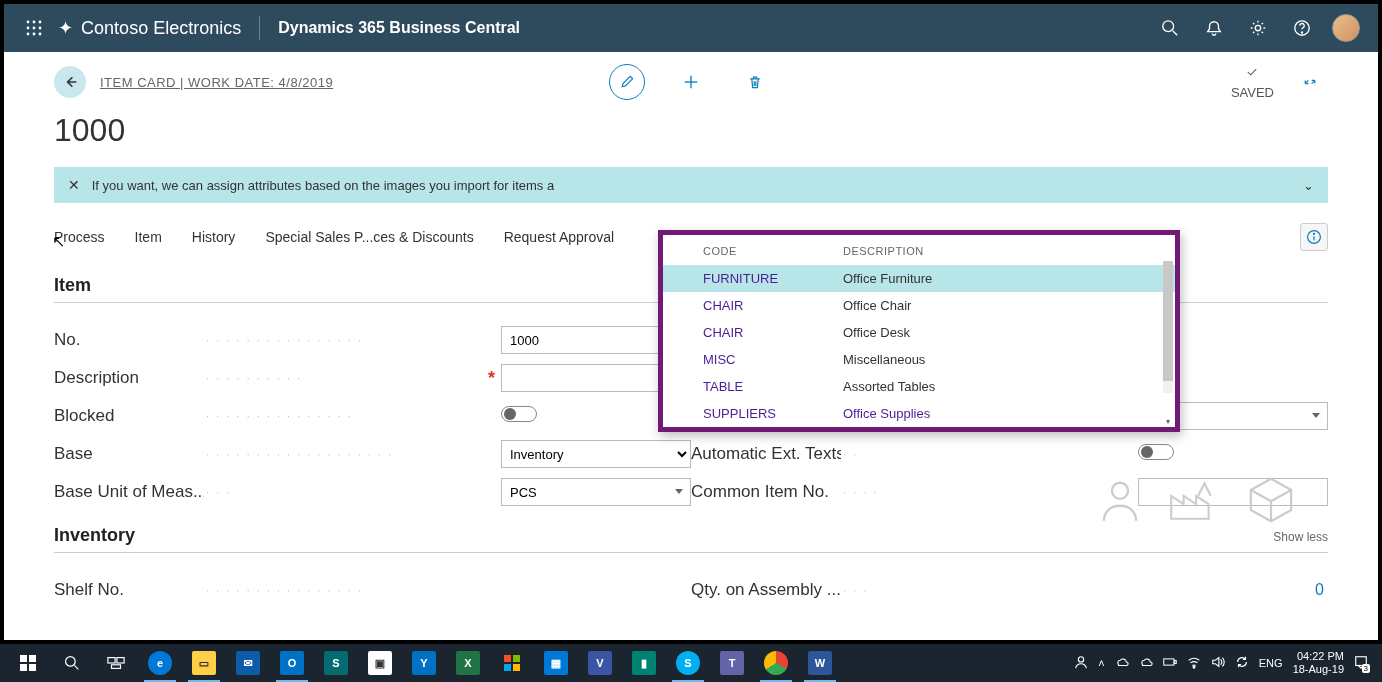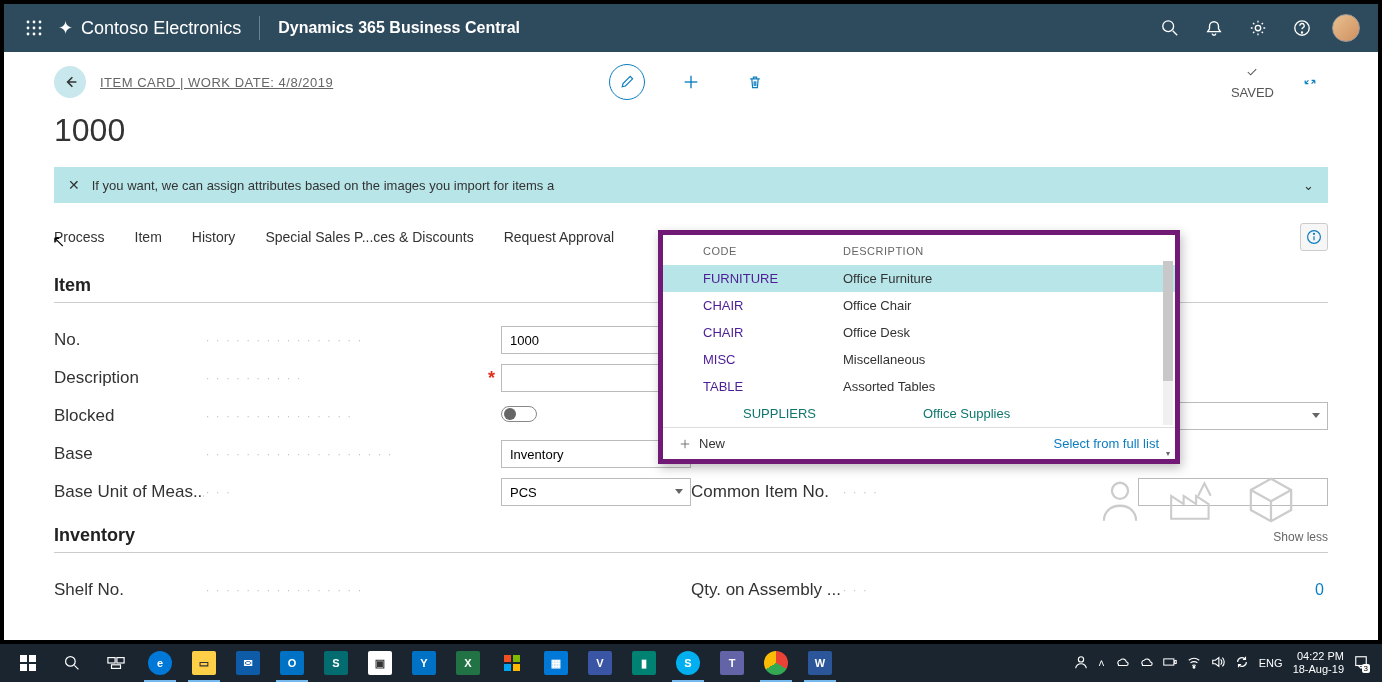--- a/index.html
+++ b/index.html
@@ -58,21 +58,21 @@
 .input-caret { position:relative; }
 .input-caret::after { content:""; position:absolute; right:8px; top:11px; border-left:4px solid transparent; border-right:4px solid transparent; border-top:5px solid #666;}
 .dropdown-popup { position:absolute; top:178px; left:654px; width:522px; background:#fff; border:5px solid #701a75; box-shadow:2px 4px 10px rgba(0,0,0,.25); z-index:50; }
 .dd-head { display:flex; padding:10px 16px 8px 40px; font-size:11px; color:#666; letter-spacing:.5px; }
 .dd-head .c1 { width:140px; }
 .dd-row { display:flex; align-items:center; padding:6px 16px 6px 40px; font-size:13px; cursor:pointer; }
 .dd-row .c1 { width:140px; color:#4c1d95; }
 .dd-row .c2 { color:#333; }
 .dd-row.sel { background:#b8e5e8; }
 .dd-row.cut { color:#bbb; }
-.dd-row.cut .c1, .dd-row.cut .c2 { color:#0f766e;margin-left:40px; }
+.dd-row.cut .c1, .dd-row.cut .c2 { color:#4c1d95; }
 .dd-scroll { position:absolute; right:2px; top:26px; width:10px; bottom:34px; background:#f0f0f0;}
 .dd-scroll-thumb { position:absolute; top:0; width:100%; height:120px; background:#c8c8c8;}
 .dd-scroll-arrow { position:absolute; bottom:0; width:10px; height:10px; right:2px; font-size:8px; color:#666; text-align:center;}
 .dd-footer { display:flex; align-items:center; border-top:1px solid #ddd; padding:8px 16px; font-size:13px; }
 .dd-footer .new { display:flex; align-items:center; gap:8px; color:#333; cursor:pointer;}
 .dd-footer .new svg { stroke:#666; fill:none; stroke-width:1.5;}
 .dd-footer .full { margin-left:auto; color:#0b7dc1; cursor:pointer;}
 .factbox { position:absolute; right:50px; top:420px; width:260px; display:flex; flex-wrap:wrap; gap:24px; justify-content:center; align-items:center;}
 .factbox svg { stroke:#ccc; fill:none; stroke-width:2;}
 .taskbar { position:absolute; left:0; right:0; bottom:0; height:38px; background:#1a2530; display:flex; align-items:center; padding:0 6px; }
@@ -321,30 +321,20 @@
           </div>
           <div class="dd-row cut">
             <span class="c1">SUPPLIERS</span>
             <span class="c2">Office Supplies</span>
           </div>
         </div>
       <div class="dd-scroll">
           <div class="dd-scroll-thumb"></div>
         </div>
       <div class="dd-scroll-arrow">▾</div>
-      <div class="dd-footer">
-        <div class="new">
-          <svg width="12" height="12" viewBox="0 0 20 20">
-              <line x1="10" y1="3" x2="10" y2="17"></line>
-              <line x1="3" y1="10" x2="17" y2="10"></line>
-            </svg>
-          <span>New</span>
-        </div>
-        <span class="full">Select from full list</span>
-      </div>
     </div>
 
     <div class="factbox">
       <svg width="46" height="46" viewBox="0 0 40 40">
           <circle cx="20" cy="12" r="7"></circle>
           <path d="M6 38c0-8 6-13 14-13s14 5 14 13"></path>
         </svg>
       <svg width="52" height="46" viewBox="0 0 50 40">
           <path d="M4 38V16l12 8V16l12 8V16l12 8v14H4zM30 16l6-12 6 12"></path>
         </svg>

